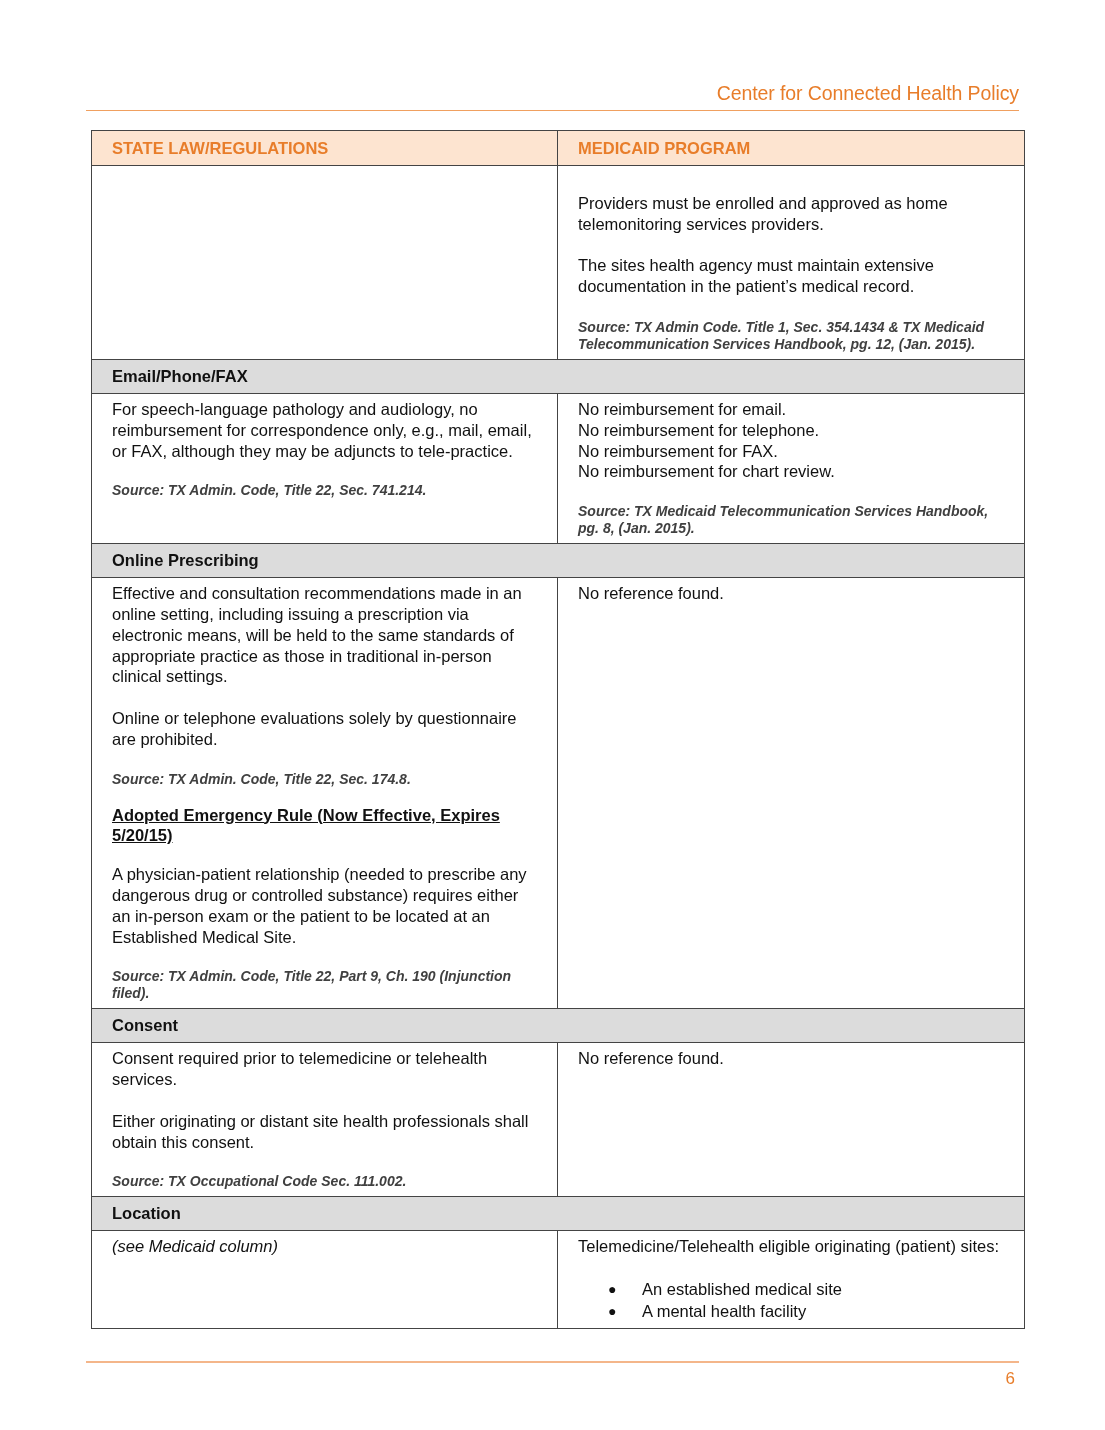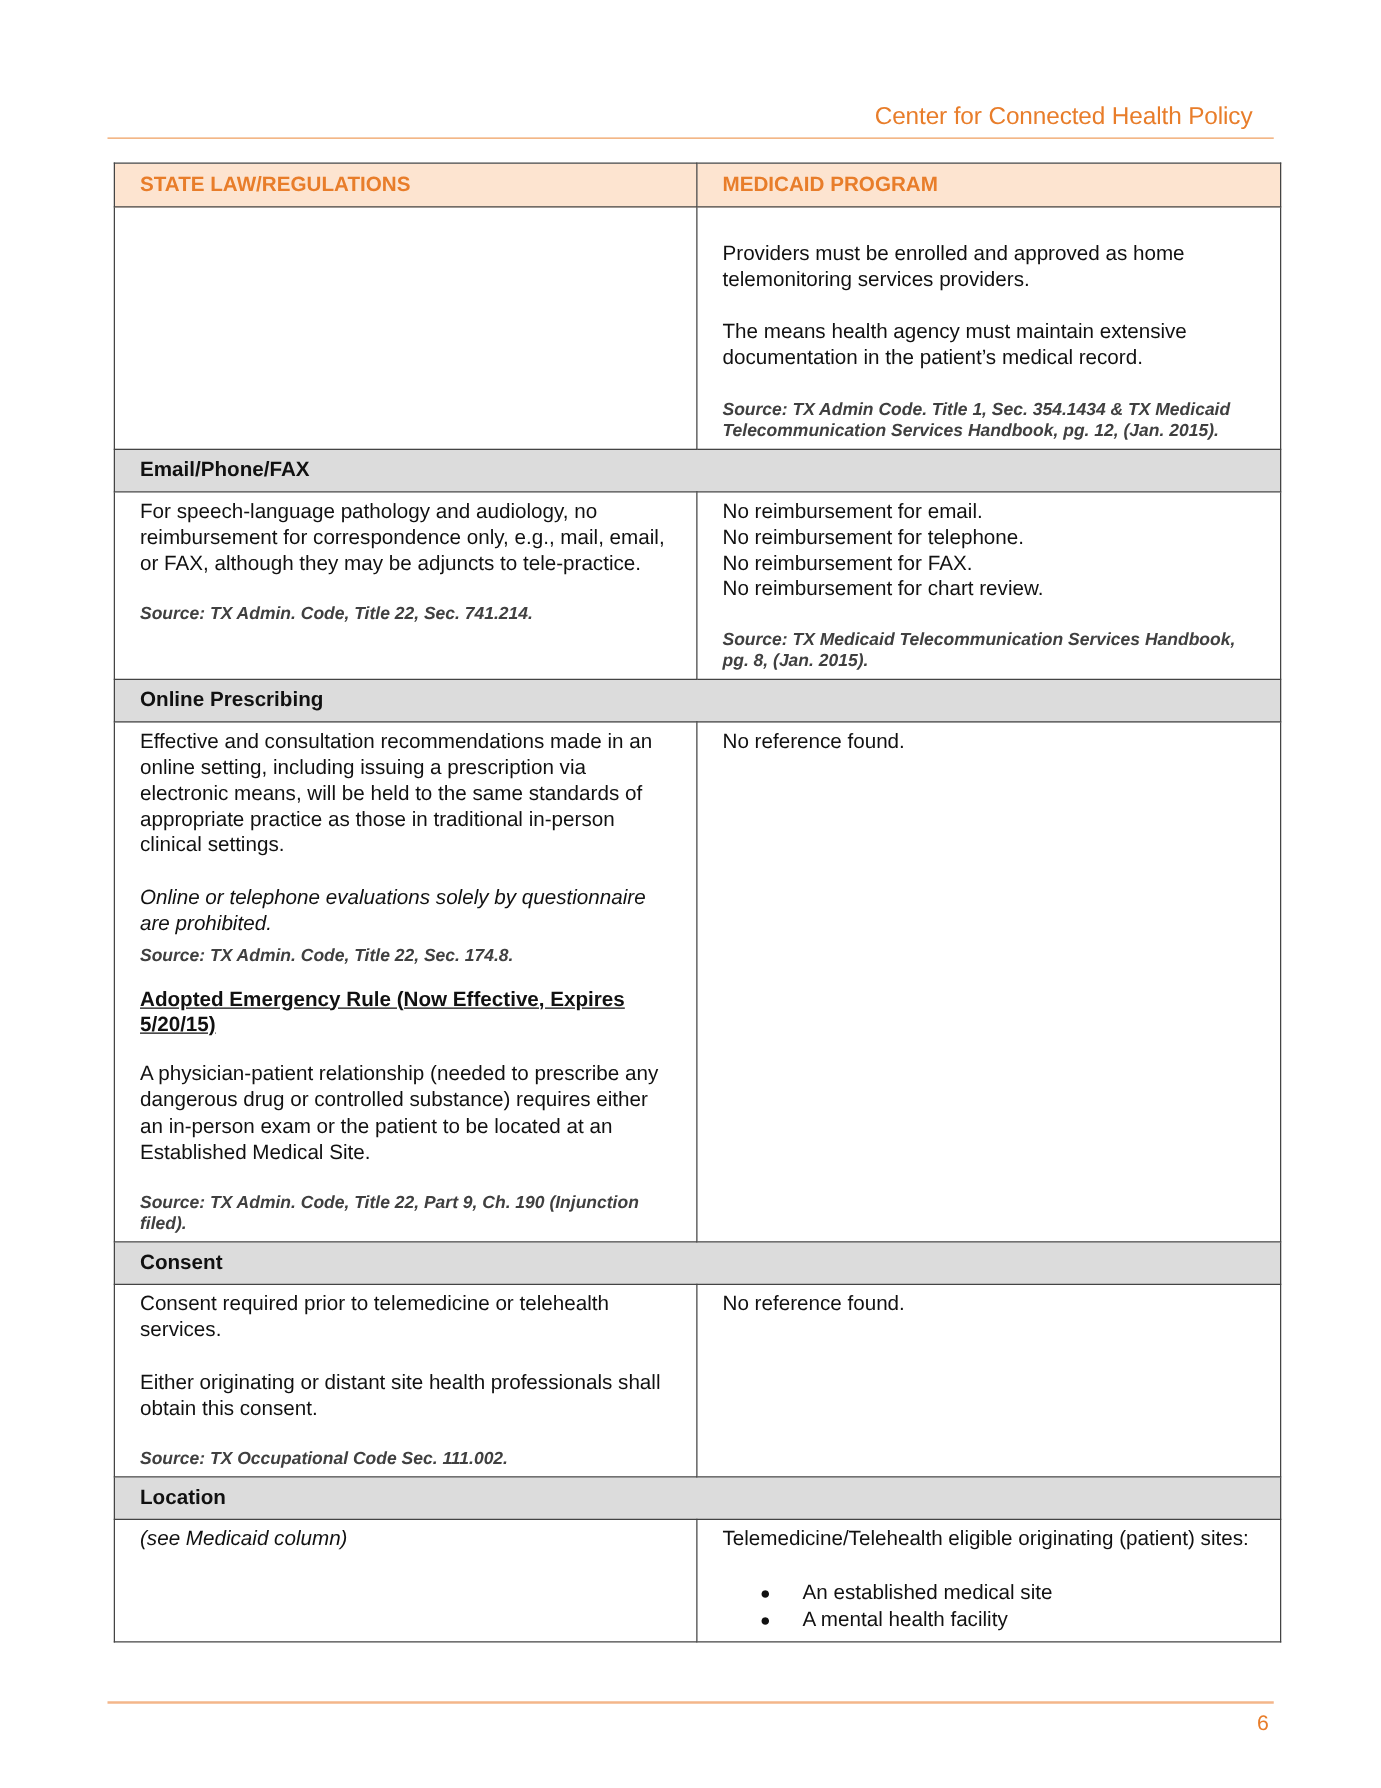--- a/index.html
+++ b/index.html
@@ -1,21 +1,21 @@
 <!DOCTYPE html>
 <html><head>
   <meta charset="utf-8">
   <style>
     html, body { margin: 0; padding: 0; background: #ffffff; }
     body {
       width: 1105px; height: 1430px; position: relative; overflow: hidden;
       font-family: "Liberation Sans", sans-serif; color: #111;
     }
     .header-title {
-      position: absolute; right: 103px; top: 82px;
+      position: absolute; right: 86px; top: 82px;
       font-size: 19.5px; color: #e87d2a; letter-spacing: -0.1px;
     }
     .header-rule {
       position: absolute; left: 86px; top: 110px; width: 933px; height: 1px;
       background: #f0a060;
     }
     .footer-rule {
       position: absolute; left: 86px; top: 1361px; width: 933px; height: 2px;
       background: #f4b68a;
     }
@@ -71,21 +71,21 @@
   <tbody>
       <tr class="col-head">
     <td>STATE LAW/REGULATIONS</td>
     <td>MEDICAID PROGRAM</td>
   </tr>
 
   <tr>
     <td></td>
     <td style="padding-top:27px; padding-bottom:6px;">
       <p class="para">Providers must be enrolled and approved as home telemonitoring services providers.</p>
-      <p class="para" style="margin-bottom:22px;">The means health agency must maintain extensive documentation in the patient’s medical record.</p>
+      <p class="para" style="margin-bottom:22px;">The sites health agency must maintain extensive documentation in the patient’s medical record.</p>
       <p class="source">Source: TX Admin Code. Title 1, Sec. 354.1434 &amp; TX Medicaid Telecommunication Services Handbook, pg. 12, (Jan. 2015).</p>
     </td>
   </tr>
 
   <tr class="section-row">
     <td colspan="2">Email/Phone/FAX</td>
   </tr>
   <tr>
     <td class="pad-top-s" style="padding-bottom:6px;">
       <p class="para" style="margin-bottom:21px;">For speech-language pathology and audiology, no reimbursement for correspondence only, e.g., mail, email, or FAX, although they may be adjuncts to tele-practice.</p>
@@ -99,21 +99,21 @@
       <p class="source">Source: TX Medicaid Telecommunication Services Handbook, pg. 8, (Jan. 2015).</p>
     </td>
   </tr>
 
   <tr class="section-row">
     <td colspan="2">Online Prescribing</td>
   </tr>
   <tr>
     <td class="pad-top-s" style="padding-bottom:6px;">
       <p class="para">Effective and consultation recommendations made in an online setting, including issuing a prescription via electronic means, will be held to the same standards of appropriate practice as those in traditional in-person clinical settings.</p>
-      <p class="para" style="margin-bottom:6px;font-style:italic;">Online or telephone evaluations solely by questionnaire are prohibited.</p>
+      <p class="para" style="margin-bottom:21px;">Online or telephone evaluations solely by questionnaire are prohibited.</p>
       <p class="source" style="margin-bottom:17px;">Source: TX Admin. Code, Title 22, Sec. 174.8.</p>
       <p class="rule-heading">Adopted Emergency Rule (Now Effective, Expires 5/20/15)</p>
       <p style="margin-bottom:21px;margin-top:18px;">A physician-patient relationship (needed to prescribe any dangerous drug or controlled substance) requires either an in-person exam or the patient to be located at an Established Medical Site.</p>
       <p class="source">Source: TX Admin. Code, Title 22, Part 9, Ch. 190 (Injunction filed).</p>
     </td>
     <td class="pad-top-s">
       <p>No reference found.</p>
     </td>
   </tr>
 

